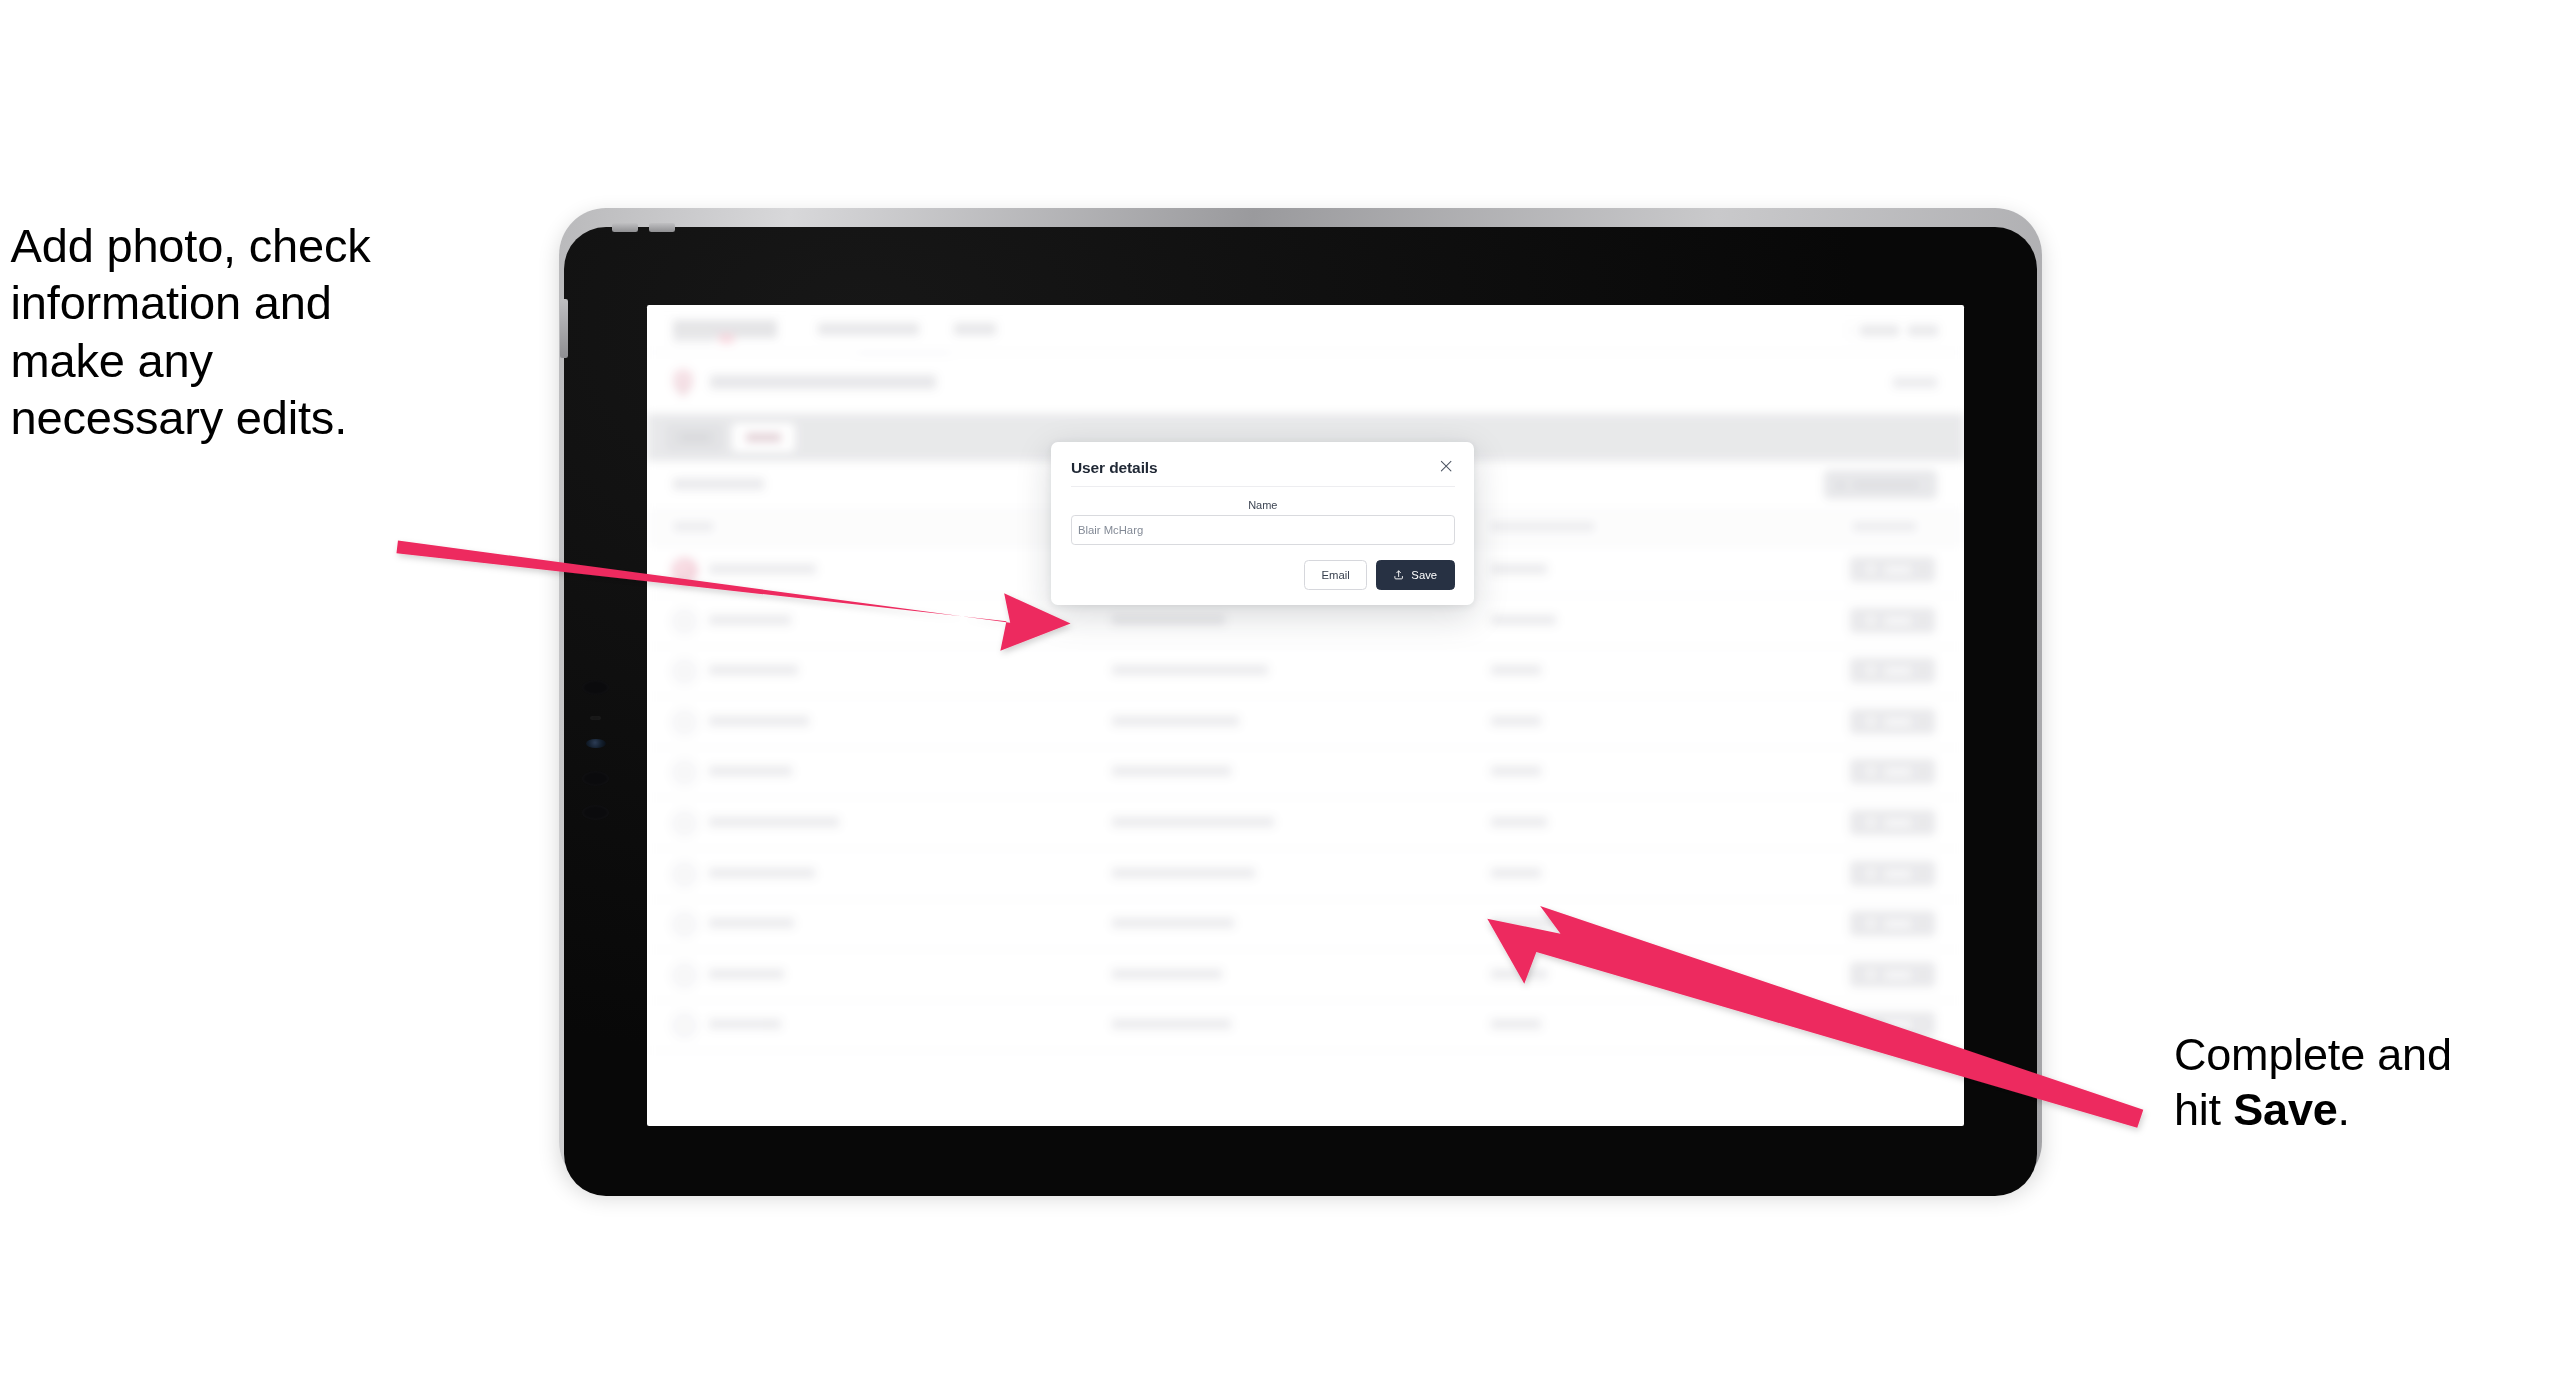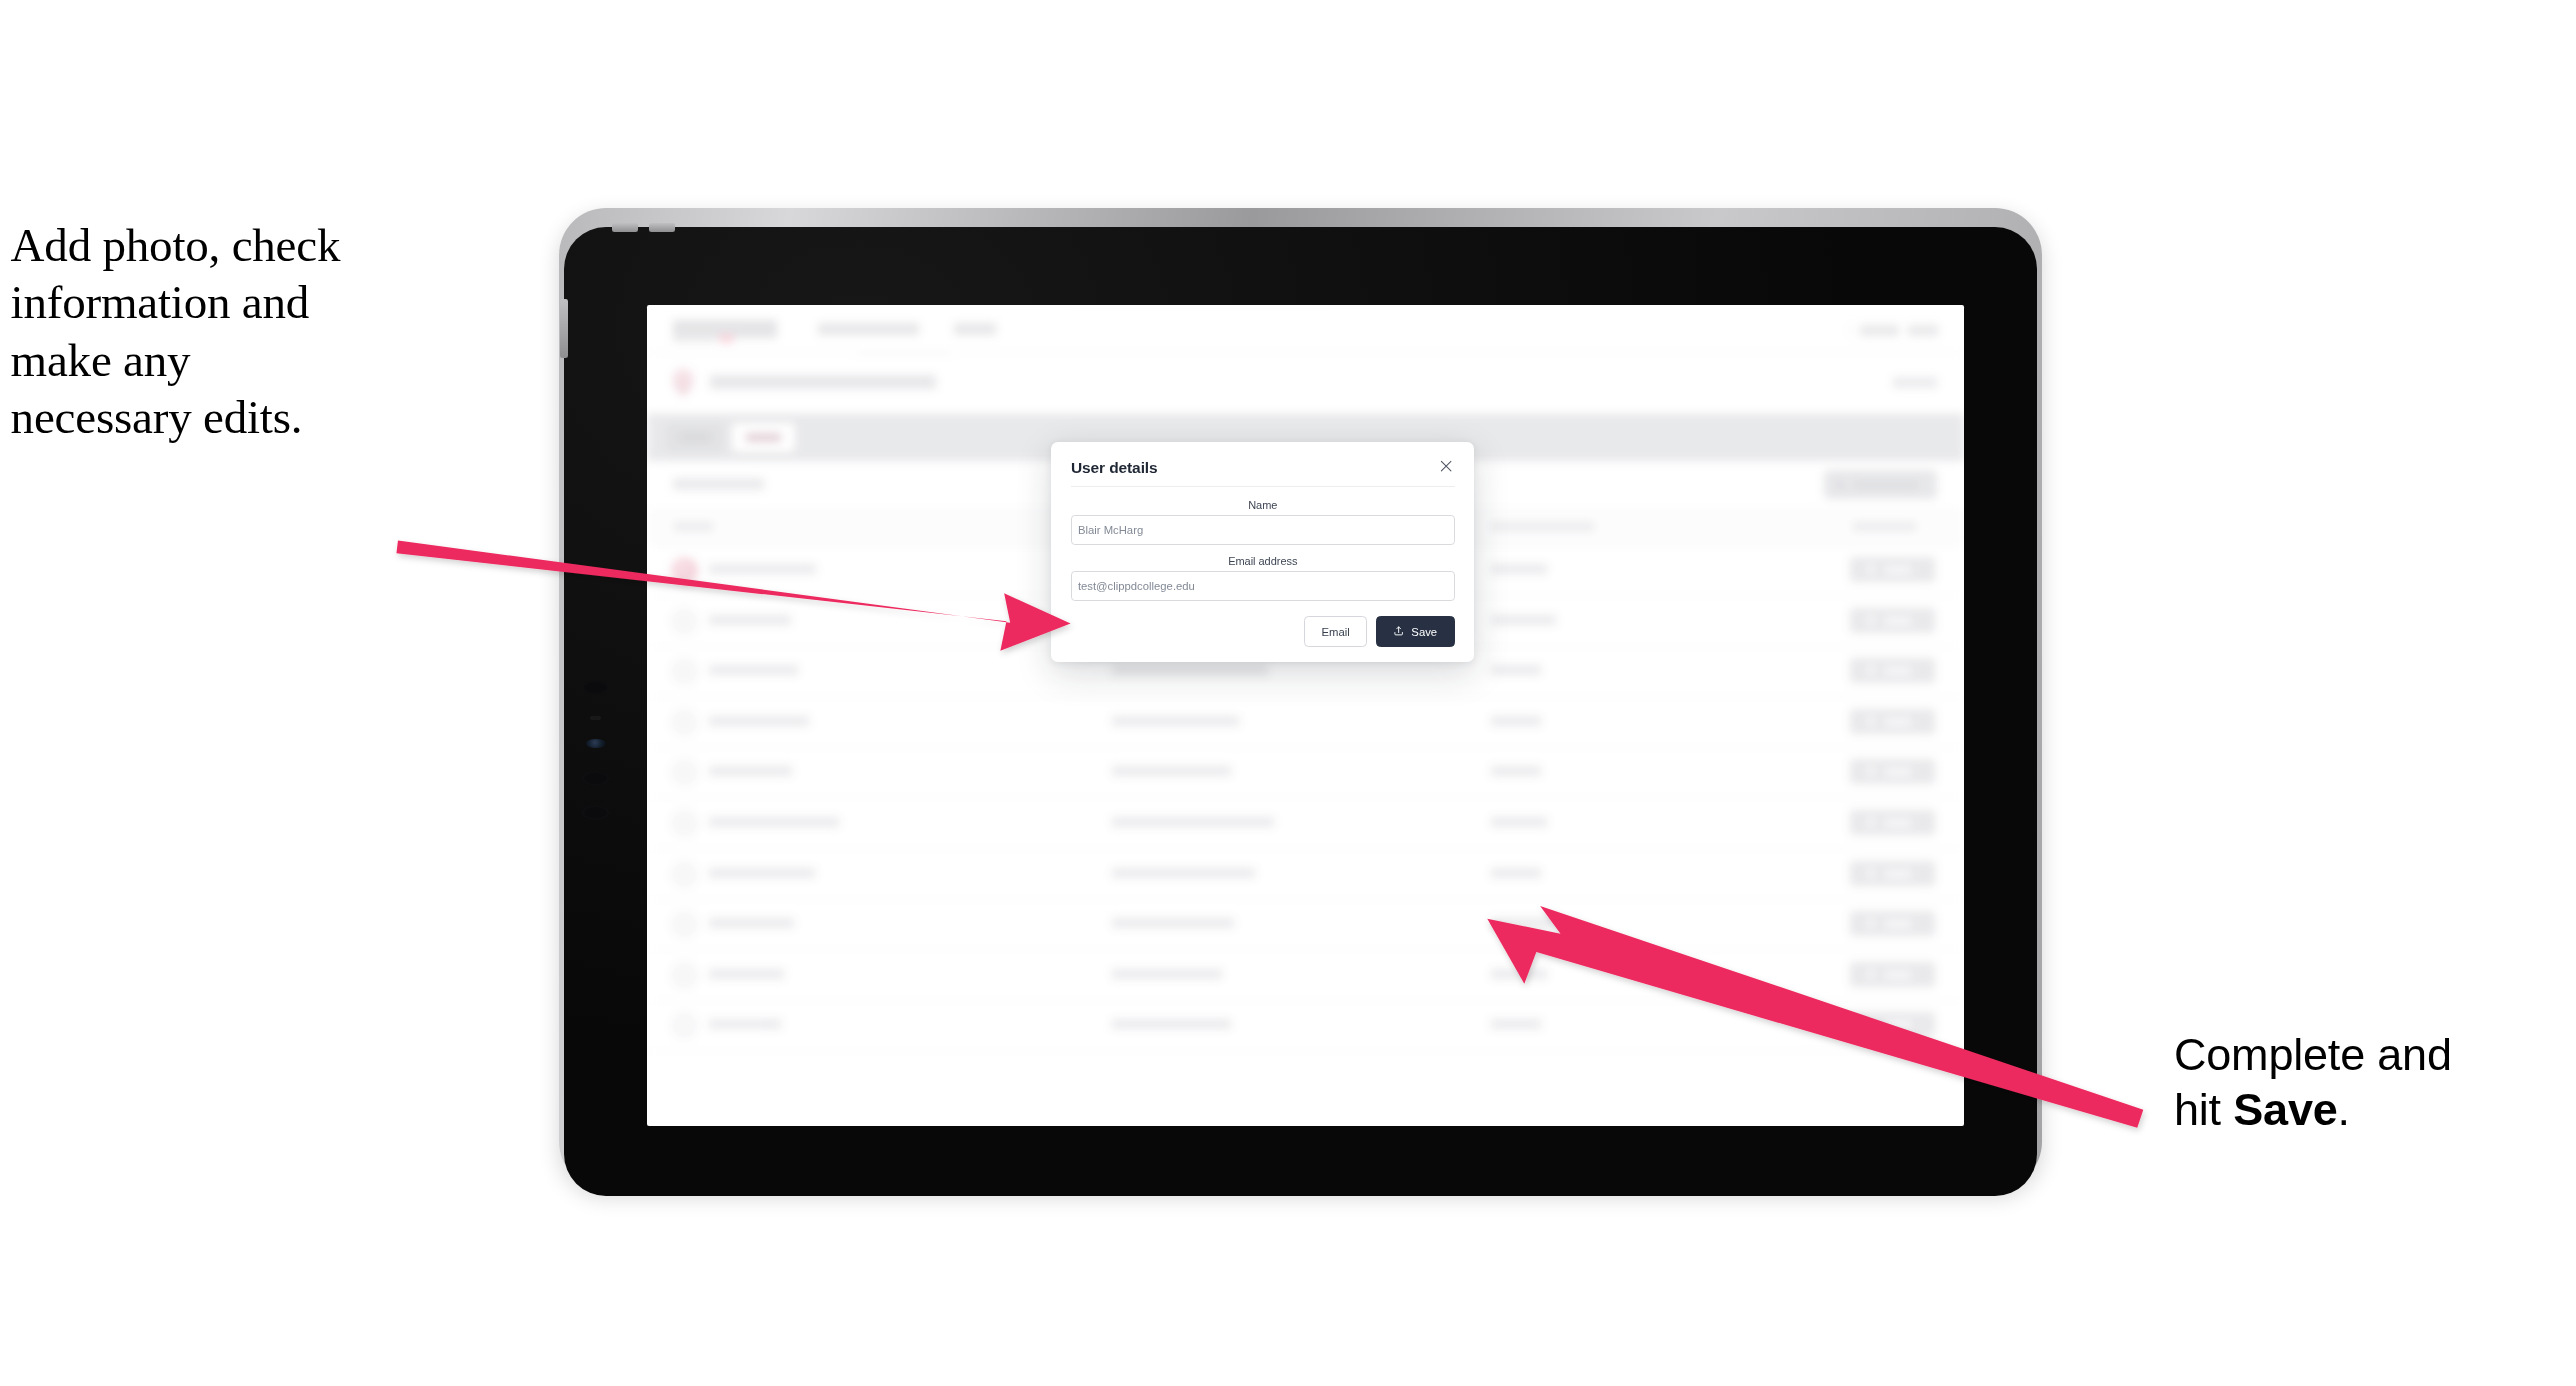--- a/index.html
+++ b/index.html
@@ -25,21 +25,20 @@
     font-weight: 400;
     line-height: 1.22;
     letter-spacing: -0.2px;
     white-space: pre-line;
   }
   #caption-left {
     left: 10.6px;
     top: 217px;
     width: 483px;
     font-size: 47px;
-    font-family: Liberation Serif, serif;
   }
   #caption-right {
     left: 2174px;
     top: 1028px;
     width: 393px;
     font-size: 45px;
   }
   #caption-right .bold { font-weight: 700; }
 
   
@@ -732,21 +731,20 @@
             <svg viewBox="0 0 24 24" fill="none" stroke="currentColor" stroke-width="1.7" stroke-linecap="round">
               <line x1="4" y1="4" x2="20" y2="20"></line>
               <line x1="20" y1="4" x2="4" y2="20"></line>
             </svg>
           </div>
         </div>
 
 
         <div id="modal-fields">
             <div class="field"><label class="field-label">Name</label><input class="field-input" type="text" value="Blair McHarg" style=""></div>
-            <div class="field"><label class="field-label">Email address</label><input class="field-input" type="text" value="test@clippdcollege.edu" style=""></div>
           </div>
 
 
         <div class="modal-actions">
           <button class="btn-cancel">Email</button>
           <button class="btn-save">
             <span>
               <svg viewBox="0 0 24 24" fill="none" stroke="currentColor" stroke-width="2" stroke-linecap="round" stroke-linejoin="round">
                 <path d="M4 16v3a2 2 0 0 0 2 2h12a2 2 0 0 0 2-2v-3"></path>
                 <polyline points="8,8 12,4 16,8"></polyline>

